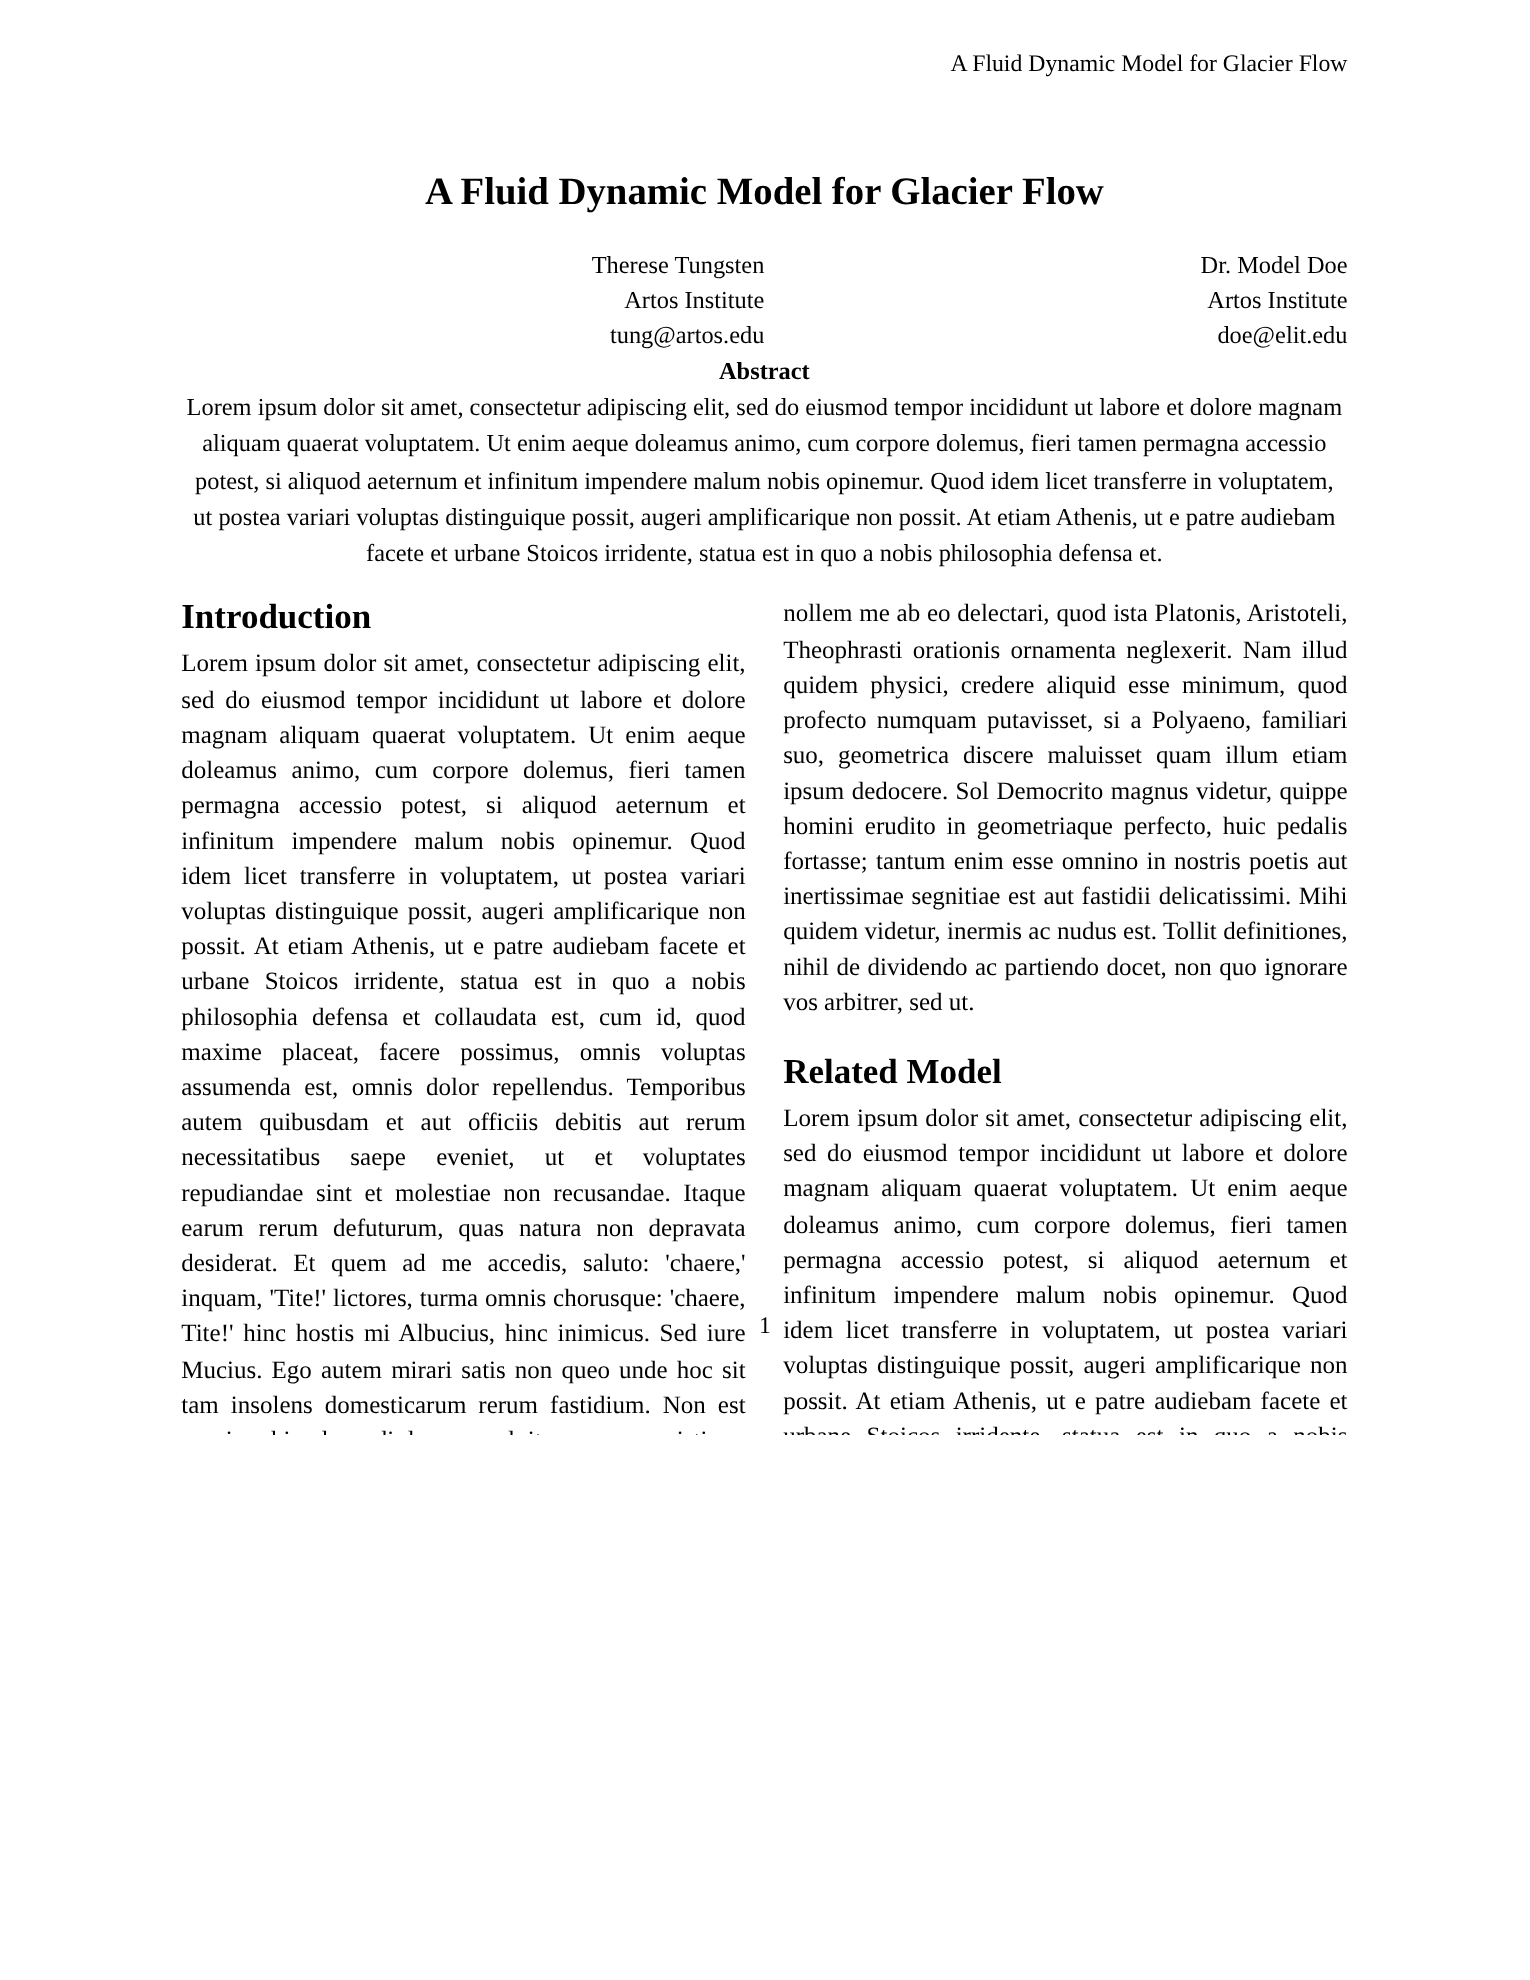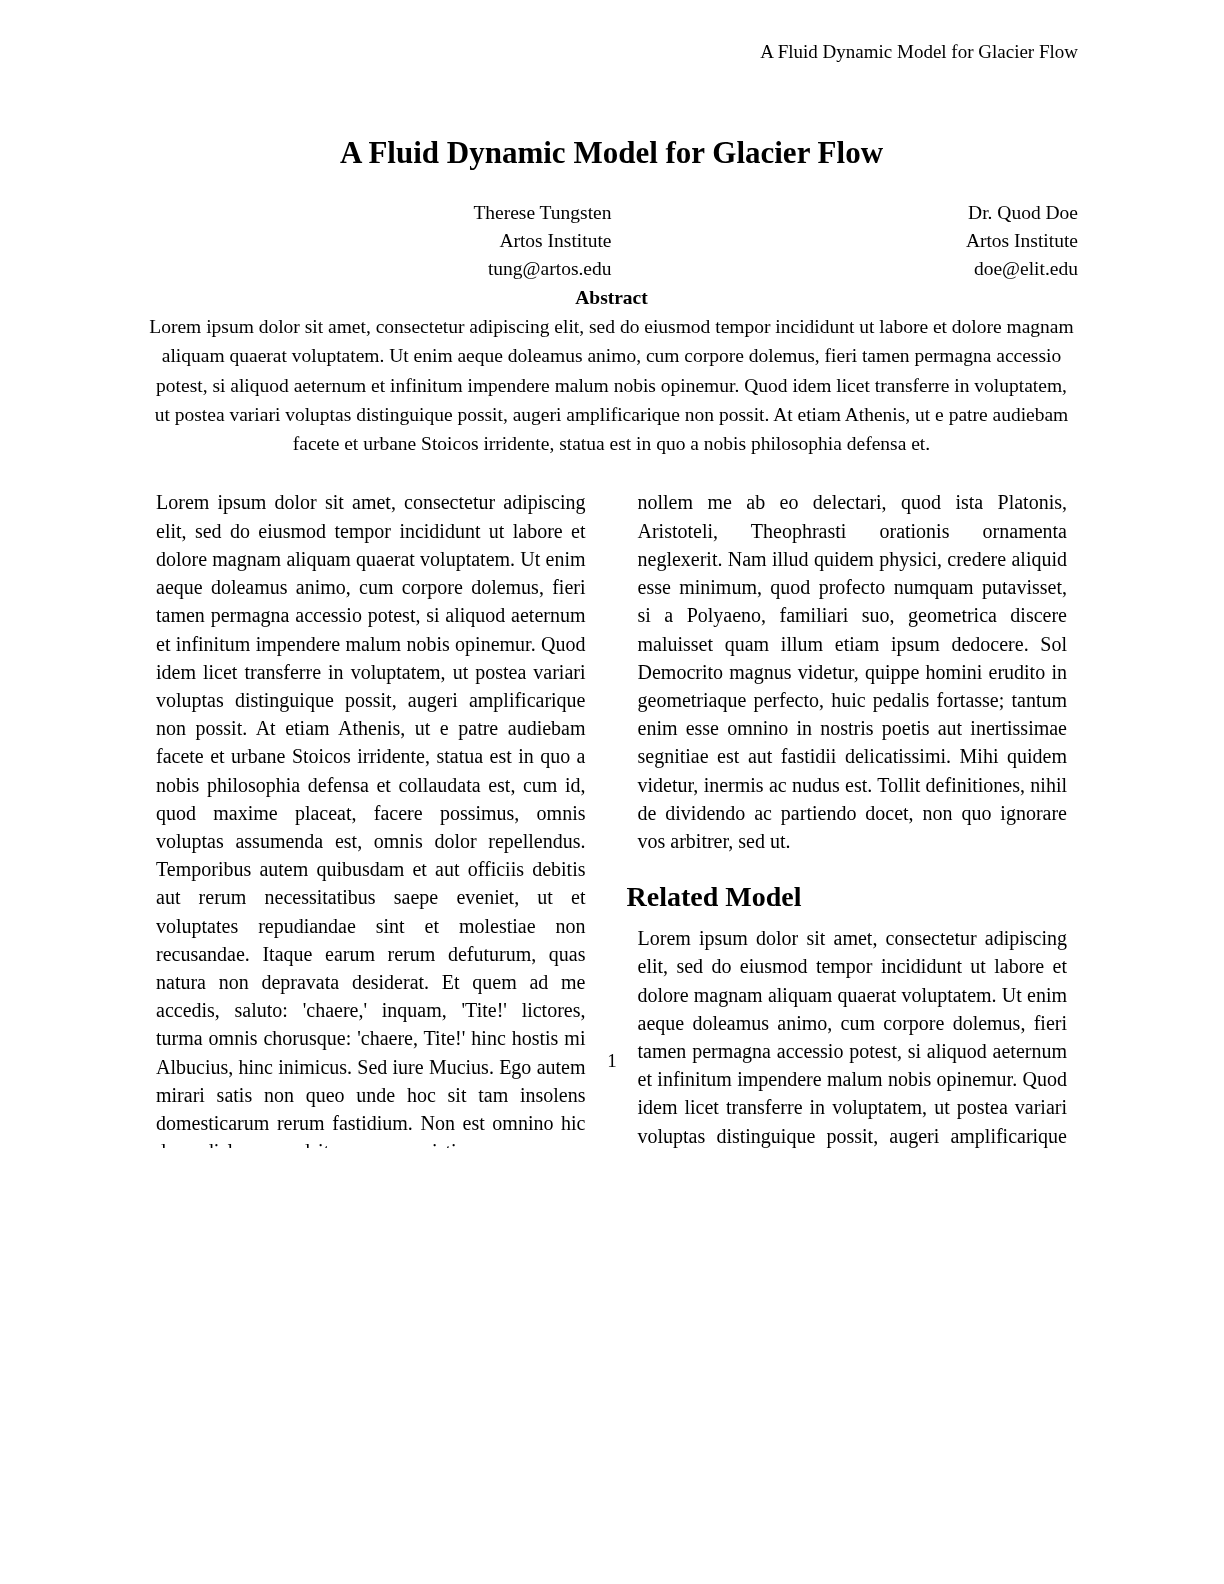--- a/index.html
+++ b/index.html
@@ -74,21 +74,21 @@
     margin: 0 0 7px 0;
     font-size: 28px;
     line-height: 33px;
     font-weight: bold;
     text-align: left;
   }
   .section-heading.spaced {
     margin-top: 25px;
   }
   .body-text {
-    margin: 11px;
+    margin: 0;
     text-align: justify;
     font-size: 20px;
     line-height: 28.2px;
   }
   .page-number {
     position: absolute;
     bottom: 76px;
     left: 0;
     width: 100%;
     text-align: center;
@@ -106,33 +106,34 @@
 
     <h1 class="paper-title">A Fluid Dynamic Model for Glacier Flow</h1>
 
     <div class="authors">
       <div class="author">
         <div>Therese Tungsten</div>
         <div>Artos Institute</div>
         <div>tung@artos.edu</div>
       </div>
       <div class="author">
-        <div>Dr. Quod Doe</div>
+        <div>Dr. Model Doe</div>
         <div>Artos Institute</div>
         <div>doe@elit.edu</div>
       </div>
     </div>
 
     <div class="abstract">
       <div class="abstract-heading">Abstract</div>
       <p class="abstract-text">Lorem ipsum dolor sit amet, consectetur adipiscing elit, sed do eiusmod tempor incididunt ut labore et dolore magnam aliquam quaerat voluptatem. Ut enim aeque doleamus animo, cum corpore dolemus, fieri tamen permagna accessio potest, si aliquod aeternum et infinitum impendere malum nobis opinemur. Quod idem licet transferre in voluptatem, ut postea variari voluptas distinguique possit, augeri amplificarique non possit. At etiam Athenis, ut e patre audiebam facete et urbane Stoicos irridente, statua est in quo a nobis philosophia defensa et.</p>
     </div>
 
     <div class="columns">
       <div class="col">
+        <h2 class="section-heading">Introduction</h2>
         <p class="body-text">Lorem ipsum dolor sit amet, consectetur adipiscing elit, sed do eiusmod tempor incididunt ut labore et dolore magnam aliquam quaerat voluptatem. Ut enim aeque doleamus animo, cum corpore dolemus, fieri tamen permagna accessio potest, si aliquod aeternum et infinitum impendere malum nobis opinemur. Quod idem licet transferre in voluptatem, ut postea variari voluptas distinguique possit, augeri amplificarique non possit. At etiam Athenis, ut e patre audiebam facete et urbane Stoicos irridente, statua est in quo a nobis philosophia defensa et collaudata est, cum id, quod maxime placeat, facere possimus, omnis voluptas assumenda est, omnis dolor repellendus. Temporibus autem quibusdam et aut officiis debitis aut rerum necessitatibus saepe eveniet, ut et voluptates repudiandae sint et molestiae non recusandae. Itaque earum rerum defuturum, quas natura non depravata desiderat. Et quem ad me accedis, saluto: 'chaere,' inquam, 'Tite!' lictores, turma omnis chorusque: 'chaere, Tite!' hinc hostis mi Albucius, hinc inimicus. Sed iure Mucius. Ego autem mirari satis non queo unde hoc sit tam insolens domesticarum rerum fastidium. Non est omnino hic docendi locus; sed ita prorsus existimo, neque eum Torquatum, qui hoc primus cognomen invenerit, aut torquem illum hosti detraxisse, ut aliquam ex eo est consecutus? – Laudem et caritatem, quae sunt vitae sine metu degendae praesidia firmissima. – Filium morte multavit. – Si sine causa,</p>
       </div>
       <div class="col">
         <p class="body-text">nollem me ab eo delectari, quod ista Platonis, Aristoteli, Theophrasti orationis ornamenta neglexerit. Nam illud quidem physici, credere aliquid esse minimum, quod profecto numquam putavisset, si a Polyaeno, familiari suo, geometrica discere maluisset quam illum etiam ipsum dedocere. Sol Democrito magnus videtur, quippe homini erudito in geometriaque perfecto, huic pedalis fortasse; tantum enim esse omnino in nostris poetis aut inertissimae segnitiae est aut fastidii delicatissimi. Mihi quidem videtur, inermis ac nudus est. Tollit definitiones, nihil de dividendo ac partiendo docet, non quo ignorare vos arbitrer, sed ut.</p>
         <h2 class="section-heading spaced">Related Model</h2>
         <p class="body-text">Lorem ipsum dolor sit amet, consectetur adipiscing elit, sed do eiusmod tempor incididunt ut labore et dolore magnam aliquam quaerat voluptatem. Ut enim aeque doleamus animo, cum corpore dolemus, fieri tamen permagna accessio potest, si aliquod aeternum et infinitum impendere malum nobis opinemur. Quod idem licet transferre in voluptatem, ut postea variari voluptas distinguique possit, augeri amplificarique non possit. At etiam Athenis, ut e patre audiebam facete et urbane Stoicos irridente, statua est in quo a nobis philosophia defensa et collaudata est, cum id, quod maxime placeat, facere possimus, omnis voluptas assumenda est, omnis dolor repellendus. Temporibus autem quibusdam et aut officiis debitis aut rerum necessitatibus saepe eveniet, ut</p>
       </div>
     </div>
 
   </div>

